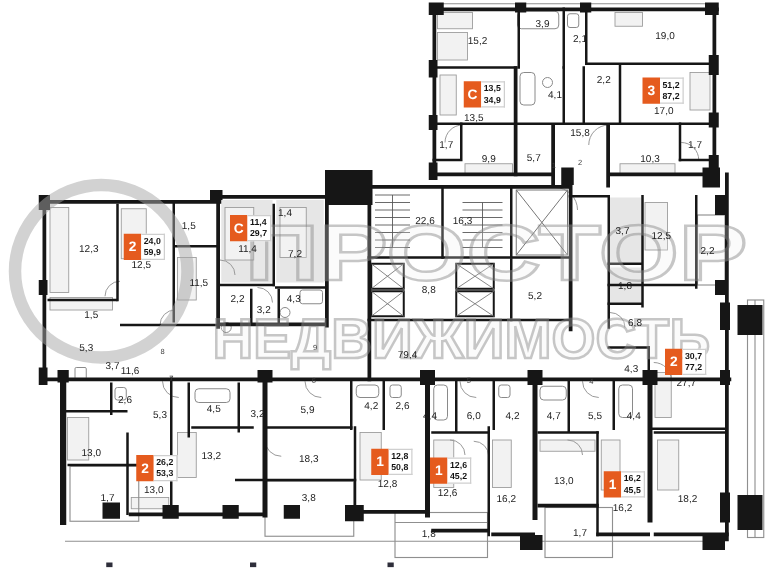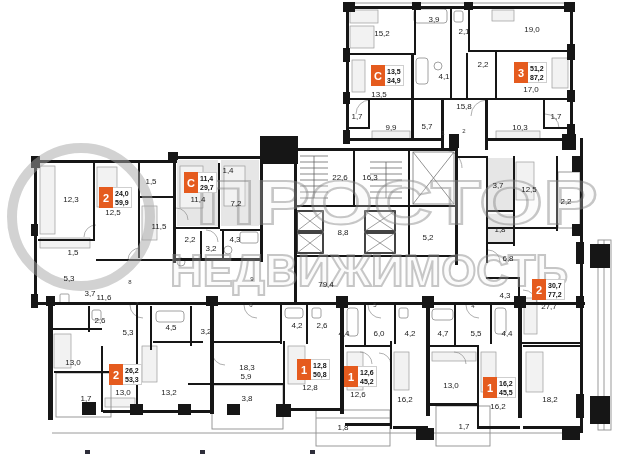--- a/index.html
+++ b/index.html
@@ -310,24 +310,24 @@
       <div class="room-label" style="left: 566px; top: 201px;">2,2</div>
       <div class="room-label" style="left: 500px; top: 229px;">1,8</div>
       <div class="room-label" style="left: 508px; top: 258px;">6,8</div>
       <div class="room-label" style="left: 505px; top: 295px;">4,3</div>
       <div class="room-label" style="left: 549px; top: 306px;">27,7</div>
       <div class="room-label" style="left: 100px; top: 320px;">2,6</div>
       <div class="room-label" style="left: 128px; top: 332px;">5,3</div>
       <div class="room-label" style="left: 171px; top: 327px;">4,5</div>
       <div class="room-label" style="left: 206px; top: 331px;">3,2</div>
       <div class="room-label" style="left: 73px; top: 362px;">13,0</div>
-      <div class="room-label" style="left: 169px; top: 392px;">13,2</div>
+      <div class="room-label" style="left: 169px; top: 365px;">13,2</div>
       <div class="room-label" style="left: 123px; top: 392px;">13,0</div>
       <div class="room-label" style="left: 86px; top: 398px;">1,7</div>
-      <div class="room-label" style="left: 246px; top: 328px; margin-top: 48px;">5,9</div>
+      <div class="room-label" style="left: 246px; top: 328px;">5,9</div>
       <div class="room-label" style="left: 297px; top: 325px;">4,2</div>
       <div class="room-label" style="left: 322px; top: 325px;">2,6</div>
       <div class="room-label" style="left: 247px; top: 367px;">18,3</div>
       <div class="room-label" style="left: 310px; top: 387px;">12,8</div>
       <div class="room-label" style="left: 247px; top: 398px;">3,8</div>
       <div class="room-label" style="left: 344px; top: 333px;">4,4</div>
       <div class="room-label" style="left: 379px; top: 333px;">6,0</div>
       <div class="room-label" style="left: 410px; top: 333px;">4,2</div>
       <div class="room-label" style="left: 358px; top: 394px;">12,6</div>
       <div class="room-label" style="left: 405px; top: 399px;">16,2</div>

